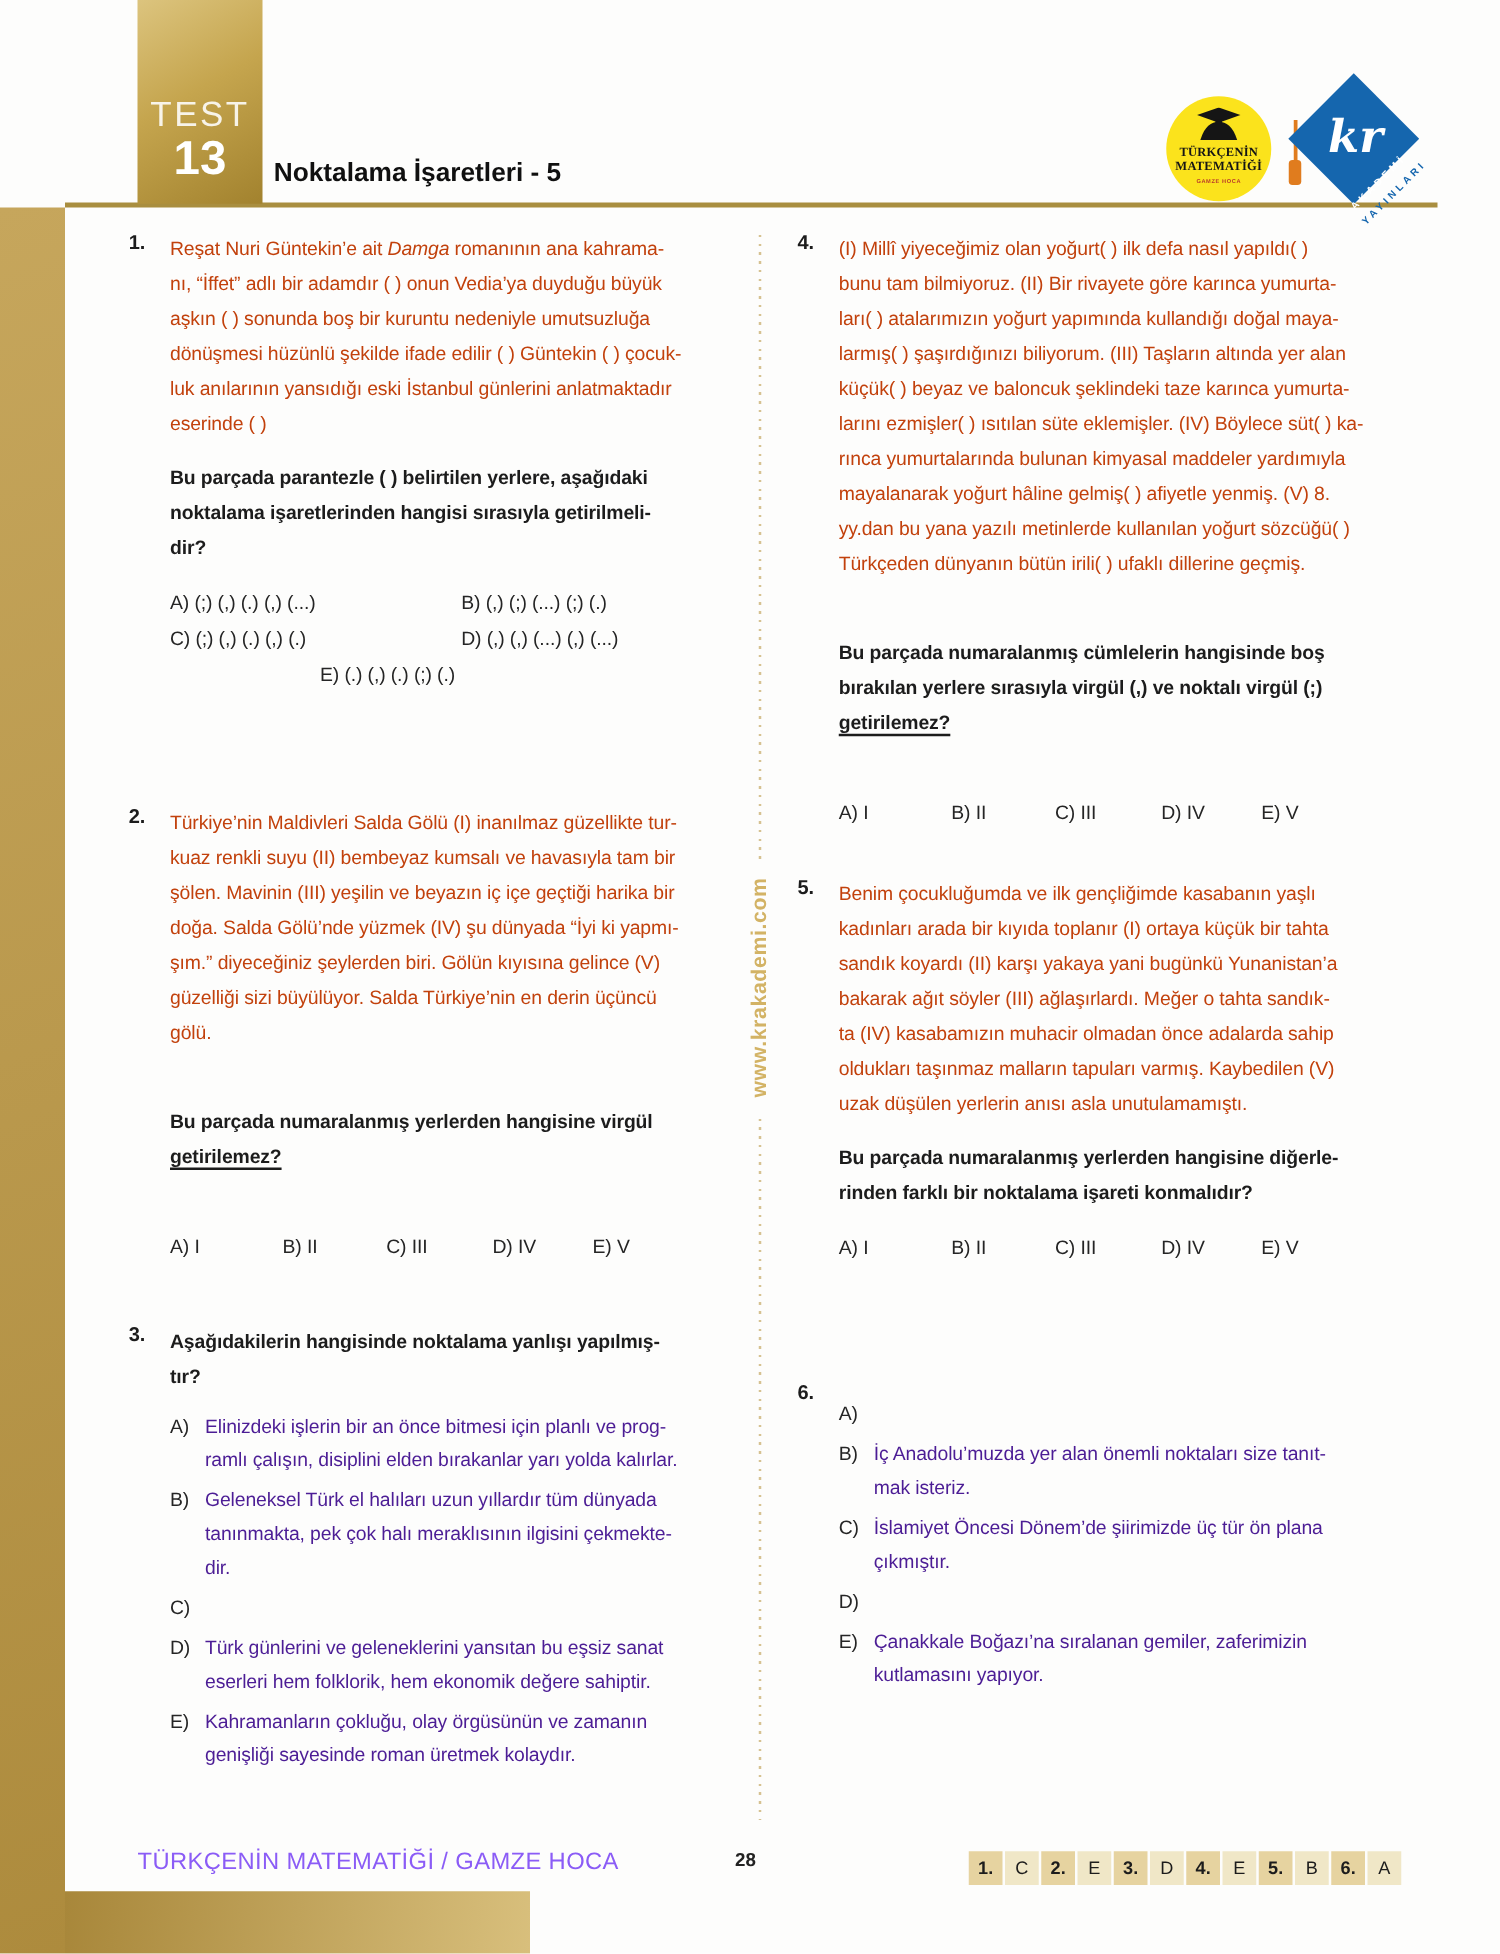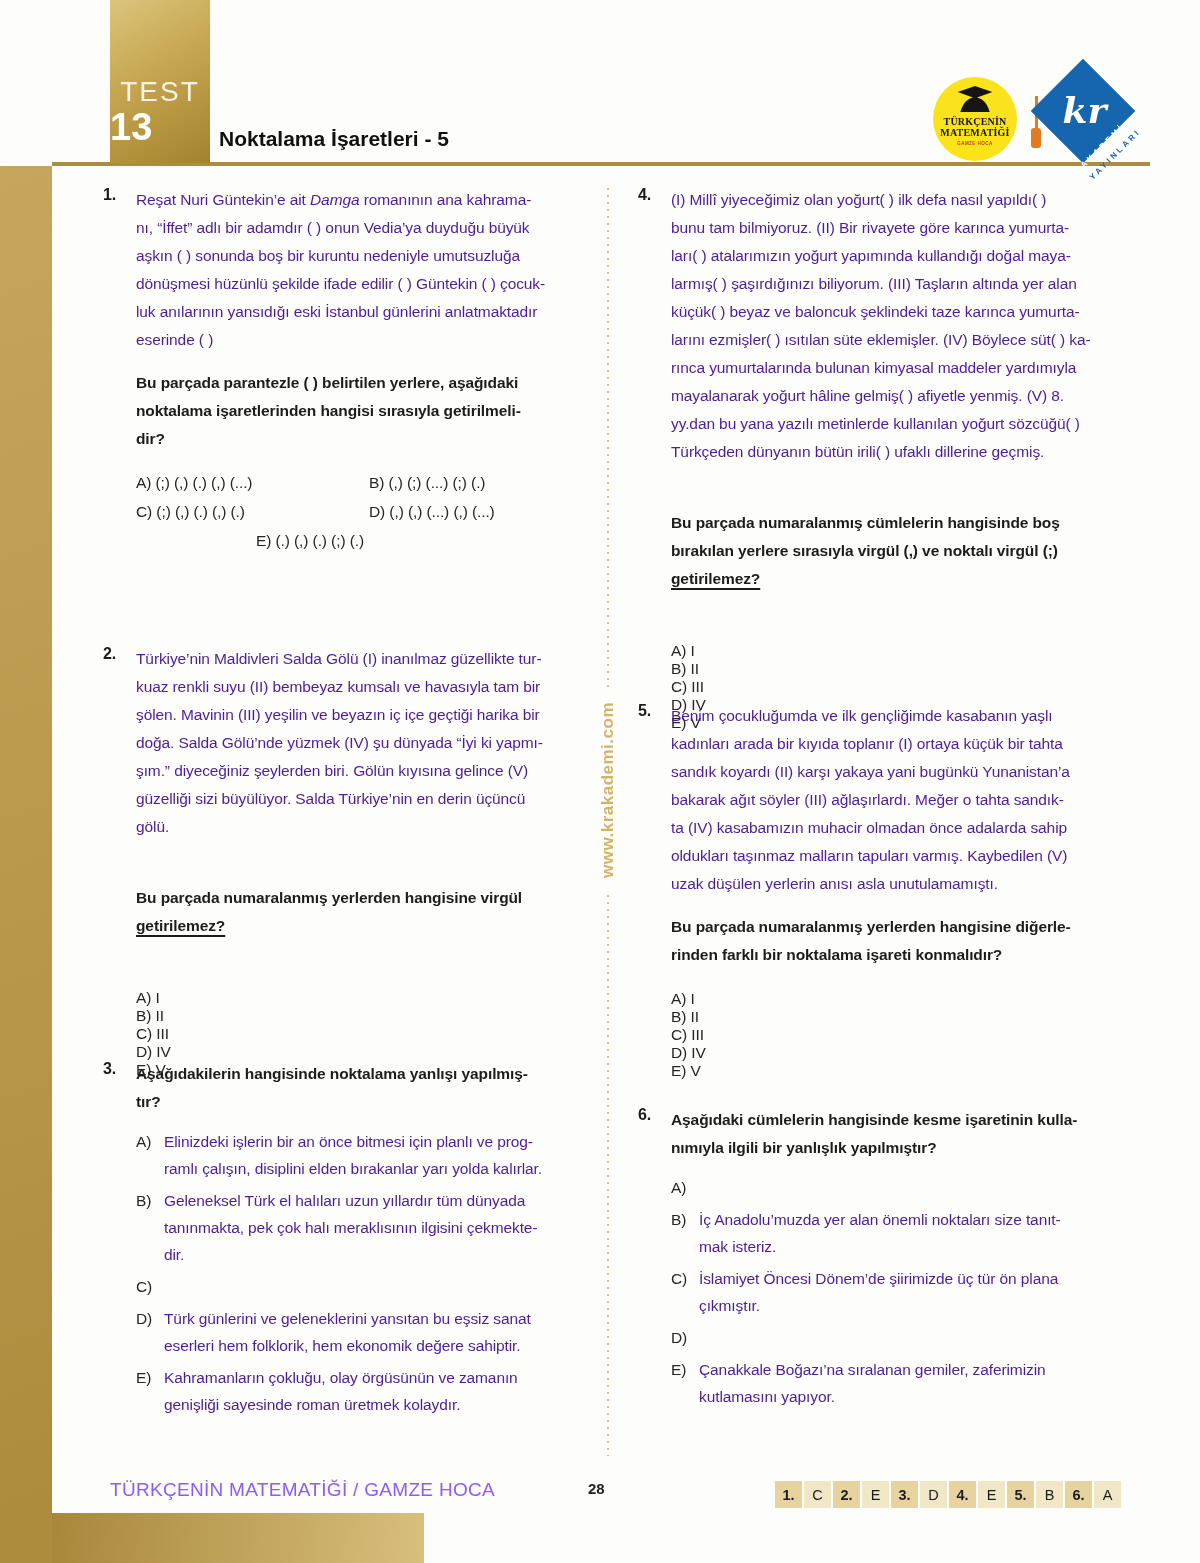--- a/index.html
+++ b/index.html
@@ -11,21 +11,21 @@
             background:linear-gradient(160deg,#c6a65c,#ad8b3d);}
   .bottom-bar{position:absolute;left:52px;top:1513px;width:372px;height:50px;
               background:linear-gradient(95deg,#a8873a,#d8bf7c);}
   .gold-rule{position:absolute;left:52px;top:162px;width:1098px;height:4px;background:#a98e3f;}
 
   
   .test-box{position:absolute;left:110px;top:0;width:100px;height:163px;
             background:linear-gradient(150deg,#dcc47e 0%,#c5a54e 45%,#a2822e 100%);}
   .test-label{position:absolute;left:0;right:0;top:76px;text-align:center;
               font-size:28px;color:rgba(255,255,255,.88);letter-spacing:2px;}
-  .test-number{position:absolute;left:0;right:0;top:106px;text-align:left;
+  .test-number{position:absolute;left:0;right:0;top:106px;text-align:center;
                font-size:38px;font-weight:bold;color:#ffffff;}
   .page-title{position:absolute;left:219px;top:127px;font-size:21px;font-weight:bold;color:#101010;}
 
   
   .logo-circle{position:absolute;left:933px;top:77px;width:84px;height:84px;border-radius:50%;
                background:#fbe31c;text-align:center;overflow:hidden;}
   .logo-circle svg{margin-top:9px;}
   .circle-title{font-family:"Liberation Serif",serif;font-weight:bold;font-size:10px;
                 line-height:11px;color:#151515;letter-spacing:.2px;}
   .circle-sub{font-size:4.5px;color:#b93a2b;margin-top:3px;font-weight:bold;letter-spacing:.5px;}
@@ -46,27 +46,27 @@
   
   .divider-dotted{position:absolute;left:607px;top:188px;width:2px;height:1268px;
                   background-image:repeating-linear-gradient(to bottom,#d6c291 0 2px,transparent 2px 7px);}
   .watermark{position:absolute;left:608px;top:790px;transform:translate(-50%,-50%) rotate(-90deg);
              white-space:nowrap;background:#fdfdfc;padding:10px 12px;color:#d3b365;
              font-weight:bold;font-size:17px;letter-spacing:.5px;}
 
   
   .q{position:absolute;width:502px;font-size:15.5px;letter-spacing:-0.1px;}
   .qnum{position:absolute;left:0;top:0;font-weight:bold;font-size:16px;color:#1c1c1c;}
-  .qtext{margin-left:33px;line-height:28px;white-space:pre-line;color:#4c1d95;}
+  .qtext{margin-left:33px;line-height:28px;white-space:pre-line;color:#c2410c;}
   .em{font-style:italic;}
   .stem{margin-left:33px;margin-top:15px;font-weight:bold;line-height:28px;
         white-space:pre-line;color:#1c1c1c;}
   .u{display:block;text-decoration:underline;text-underline-offset:4px;text-decoration-thickness:2px;}
 
-  .opts-roman{margin-left:33px;margin-top:21px;display:flex;flex-direction:column;}
+  .opts-roman{margin-left:33px;margin-top:21px;display:flex;}
   .opts-roman span{display:block;}
   .c1{width:90px;} .c2{width:83px;} .c3{width:85px;} .c4{width:80px;}
 
   .optgrid{margin-left:33px;margin-top:21px;}
   .orow{display:flex;margin-bottom:11px;}
   .g1{width:233px;}
   .orow-center{padding-left:120px;}
 
   .lopts{margin-left:33px;margin-top:12px;}
   .lopt{display:flex;margin-top:5px;line-height:27px;}
@@ -245,22 +245,20 @@
       <span class="c1">A) I</span>
       <span class="c2">B) II</span>
       <span class="c3">C) III</span>
       <span class="c4">D) IV</span>
       <span>E) V</span>
     </div>
   </div>
 
   <div class="q q6">
     <span class="qnum">6.</span>
-    <div class="stem" style="margin-top:0;"><span>Aşağıdaki cümlelerin hangisinde kesme işaretinin kulla-
-nımıyla ilgili bir yanlışlık yapılmıştır?</span></div>
     <div class="lopts">
       <div class="lopt">
           <span class="ol">A)</span>
         </div>
       <div class="lopt">
           <span class="ol">B)</span>
           <span class="ot">İç Anadolu’muzda yer alan önemli noktaları size tanıt-
 mak isteriz.</span>
         </div>
       <div class="lopt">

